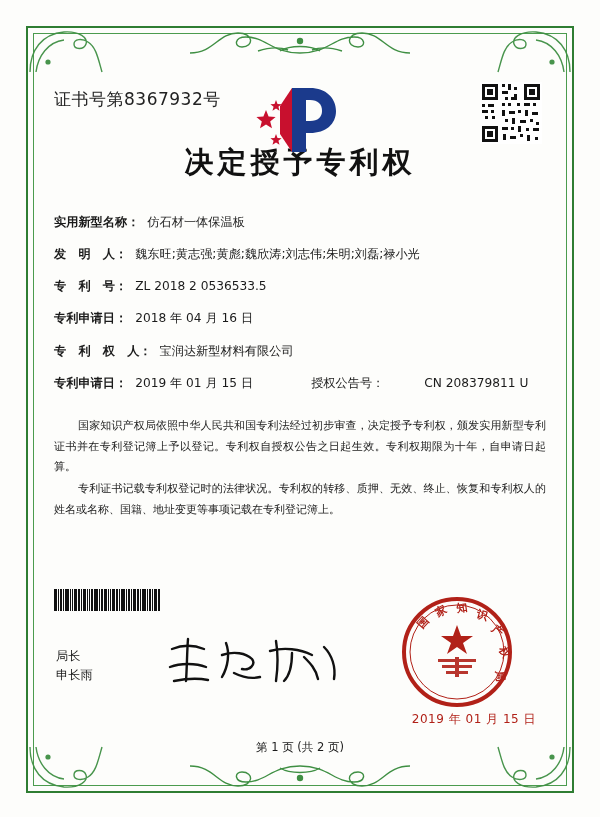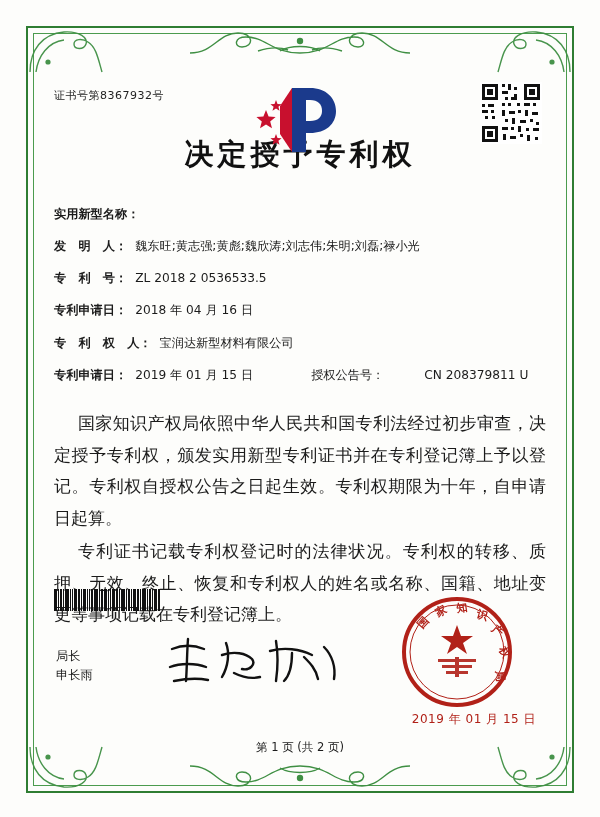--- a/index.html
+++ b/index.html
@@ -76,21 +76,21 @@
   
   .content {
     position: absolute;
     left: 54px;
     top: 70px;
     right: 54px;
     bottom: 52px;
   }
 
   .cert-no {
-    font-size: 11px;
+    font-size: 17px;
     letter-spacing: .5px;
     color: #222;
     margin-top: 18px;
   }
 
   .qr {
     position: absolute;
     right: 4px;
     top: 12px;
     width: 62px;
@@ -148,21 +148,21 @@
     padding-left: 6px;
   }
   .field-value2 {
     color: #1b1b1b;
     padding-left: 8px;
     margin-left: 32px;
   }
 
   .paragraphs {
     margin-top: 26px;
-    font-size: 17px;
+    font-size: 11px;
     line-height: 1.85;
     text-align: justify;
     color: #1b1b1b;
   }
   .paragraphs p {
     margin: 0 0 2px 0;
     text-indent: 24px;
   }
 
   
@@ -348,20 +348,21 @@
       </svg>
     </div>
 
     <div class="cert-no">证书号第8367932号</div>
 
     <div class="title">决定授予专利权</div>
 
     <div class="fields">
       <div class="field-row">
         <span class="field-label">实用新型名称：</span>
+        <span class="field-value">仿石材一体保温板</span>
       </div>
       <div class="field-row">
         <span class="field-label">发　明　人：</span>
         <span class="field-value">魏东旺;黄志强;黄彪;魏欣涛;刘志伟;朱明;刘磊;禄小光</span>
       </div>
       <div class="field-row">
         <span class="field-label">专　利　号：</span>
         <span class="field-value">ZL 2018 2 0536533.5</span>
       </div>
       <div class="field-row">

